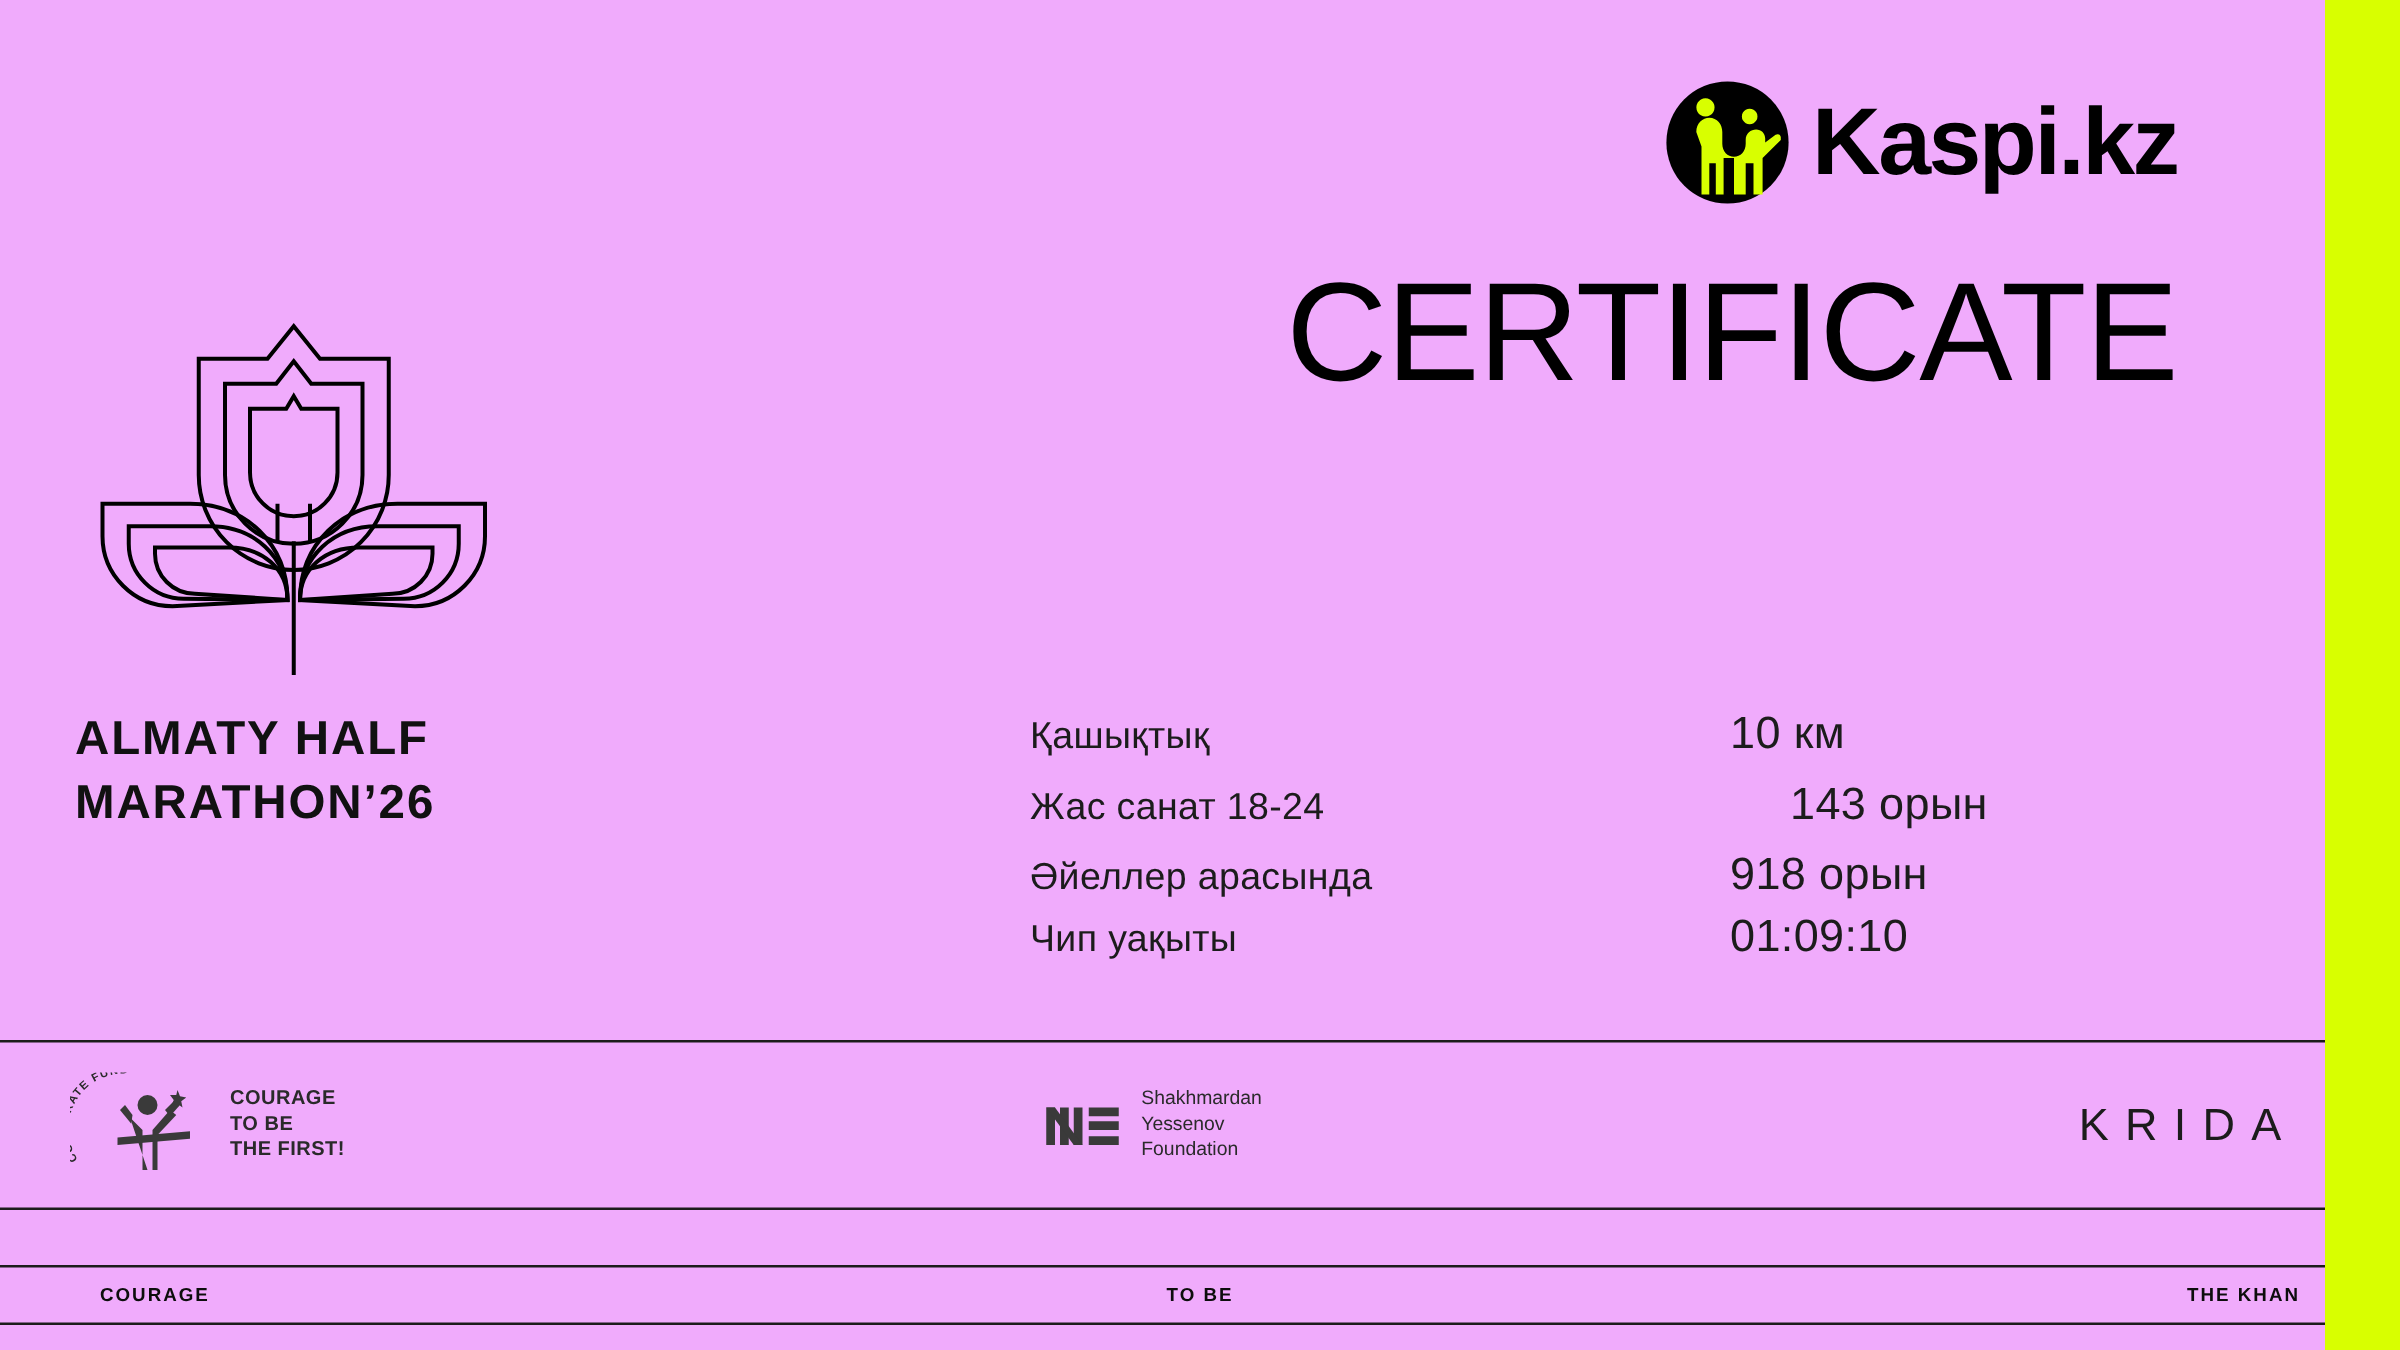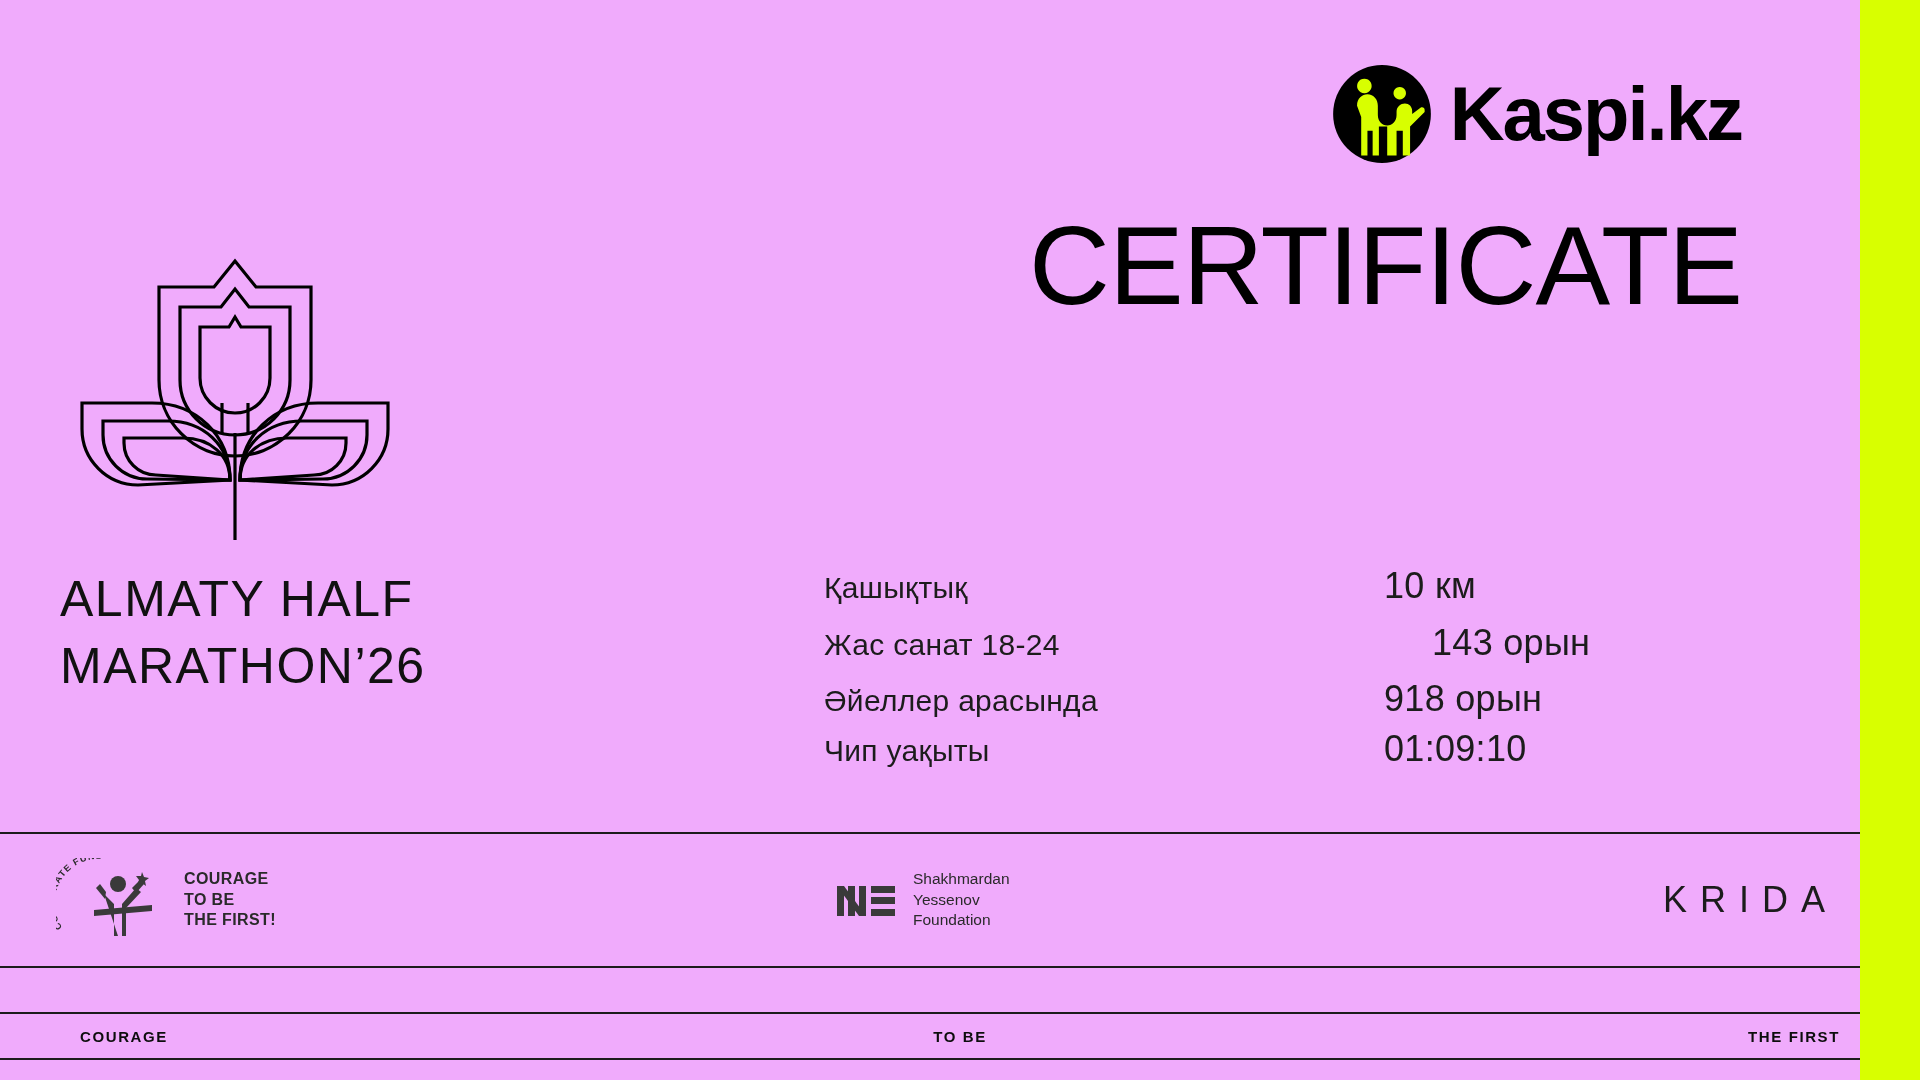--- a/index.html
+++ b/index.html
@@ -41,22 +41,22 @@
   
   .emblem-block {
     position: absolute;
     left: 60px;
     top: 195px;
     width: 420px;
   }
   .tulip { display: block; width: 330px; height: 345px; margin-left: 10px; }
   .event-name {
     margin-top: 26px;
-    font-size: 50px;
-    font-weight: normal;
+    font-size: 38px;
+    font-weight: bold;
     letter-spacing: 1.5px;
     line-height: 1.33;
     color: #111;
     white-space: pre-line;
   }
 
   
   .title {
     position: absolute;
     right: 118px;
@@ -300,16 +300,16 @@
 Yessenov
 Foundation</div>
     </div>
 
     <div class="partner-krida">KRIDA</div>
   </div>
 
   <div class="tagline">
     <div class="tag-left">COURAGE</div>
     <div class="tag-center">TO BE</div>
-    <div class="tag-right">THE FIRST</div>
+    <div class="tag-right">THE KHAN</div>
   </div>
 
 </div>
 
 </body></html>

